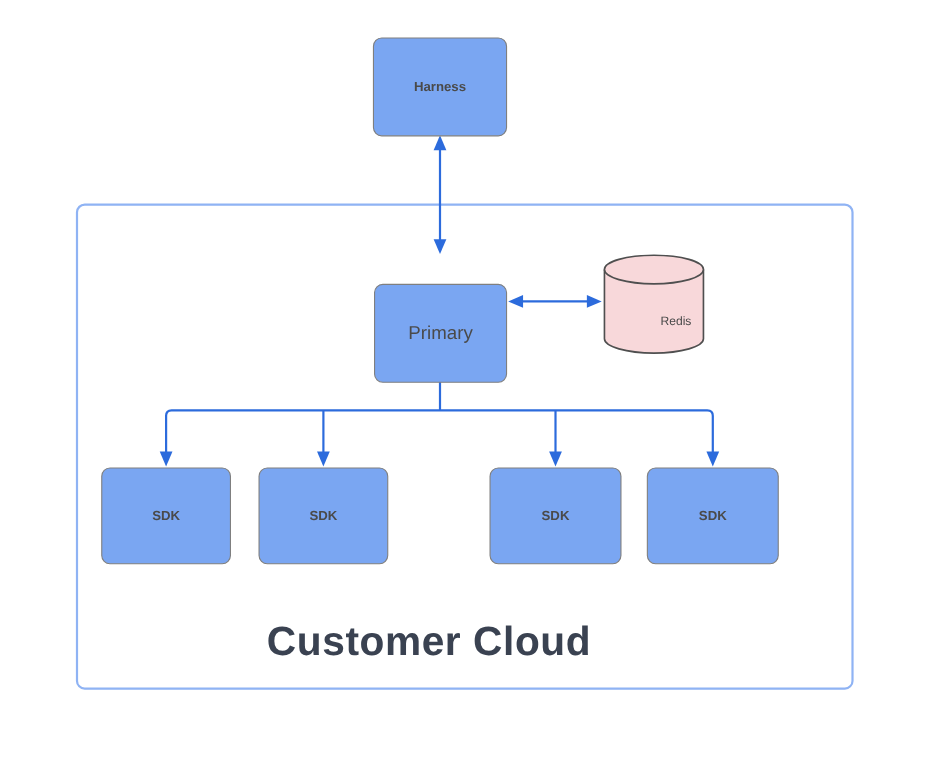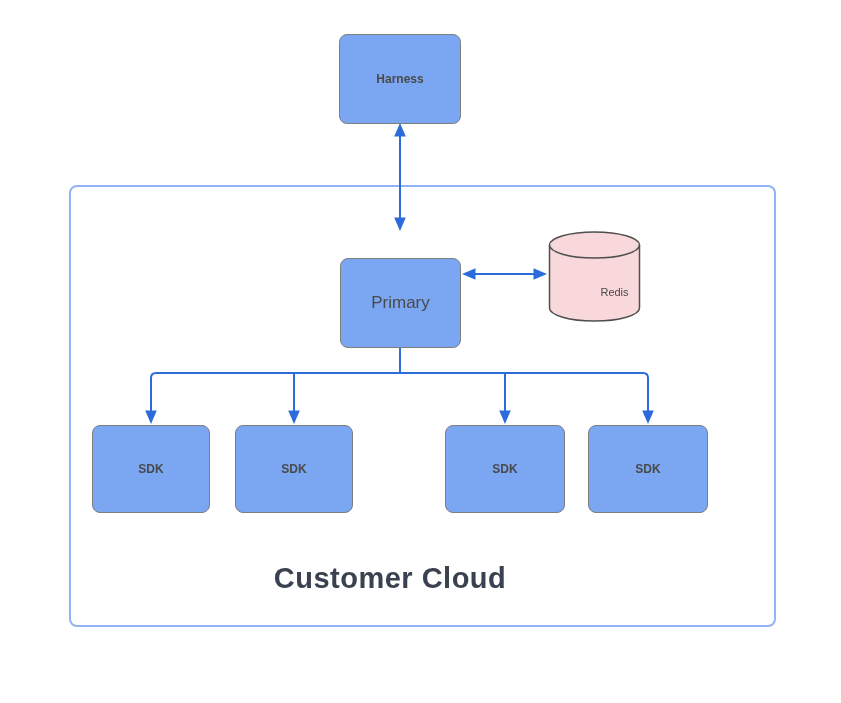--- a/index.html
+++ b/index.html
@@ -26,21 +26,21 @@
     border-radius: 8px;
     background: #ffffff;
     z-index: 1;
   }
   .cloud-label {
     position: absolute;
     left: 240px;
     top: 562px;
     width: 300px;
     text-align: center;
-    font-size: 29px;
+    font-size: 37px;
     font-weight: bold;
     color: var(--container-label, #3a4251);
     letter-spacing: 0.5px;
     z-index: 2;
   }
   
   #edges {
     position: absolute;
     left: 0;
     top: 0;

